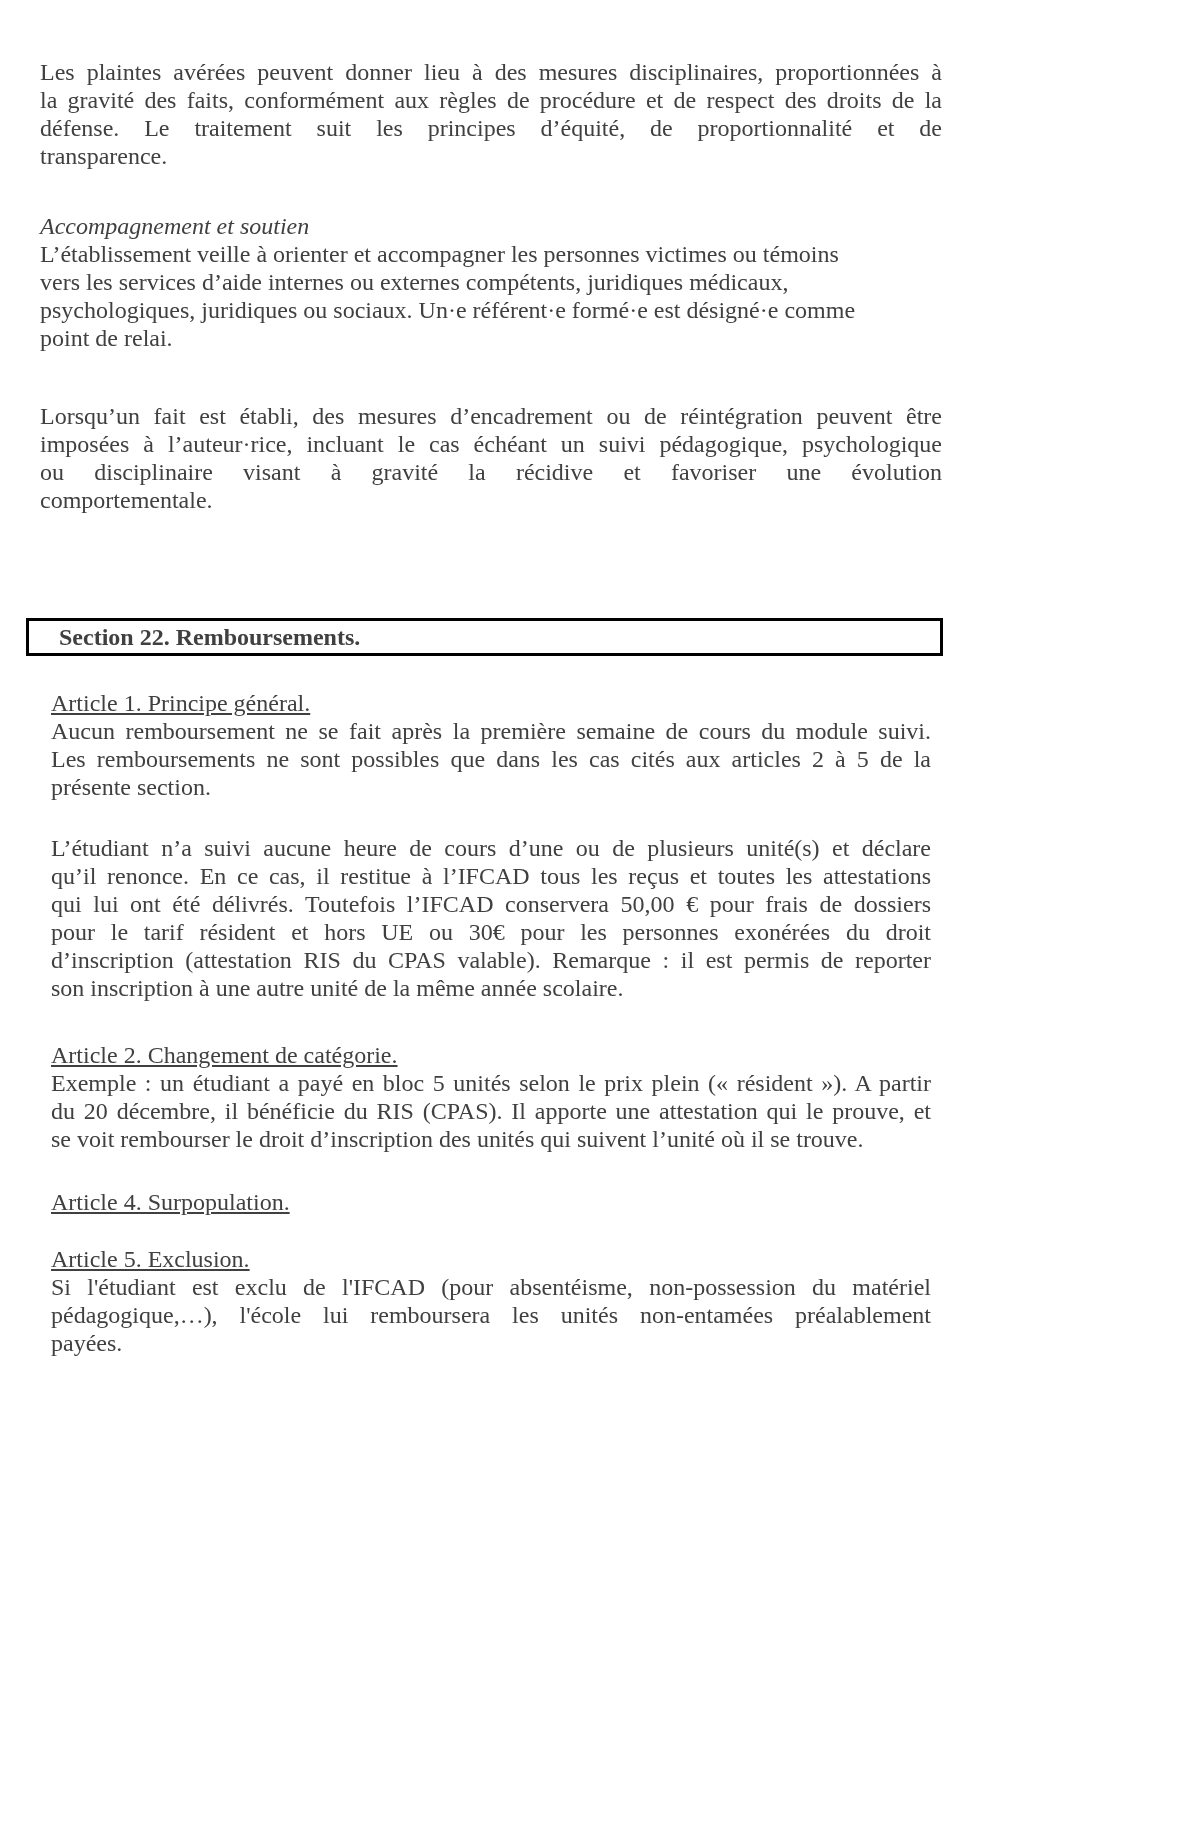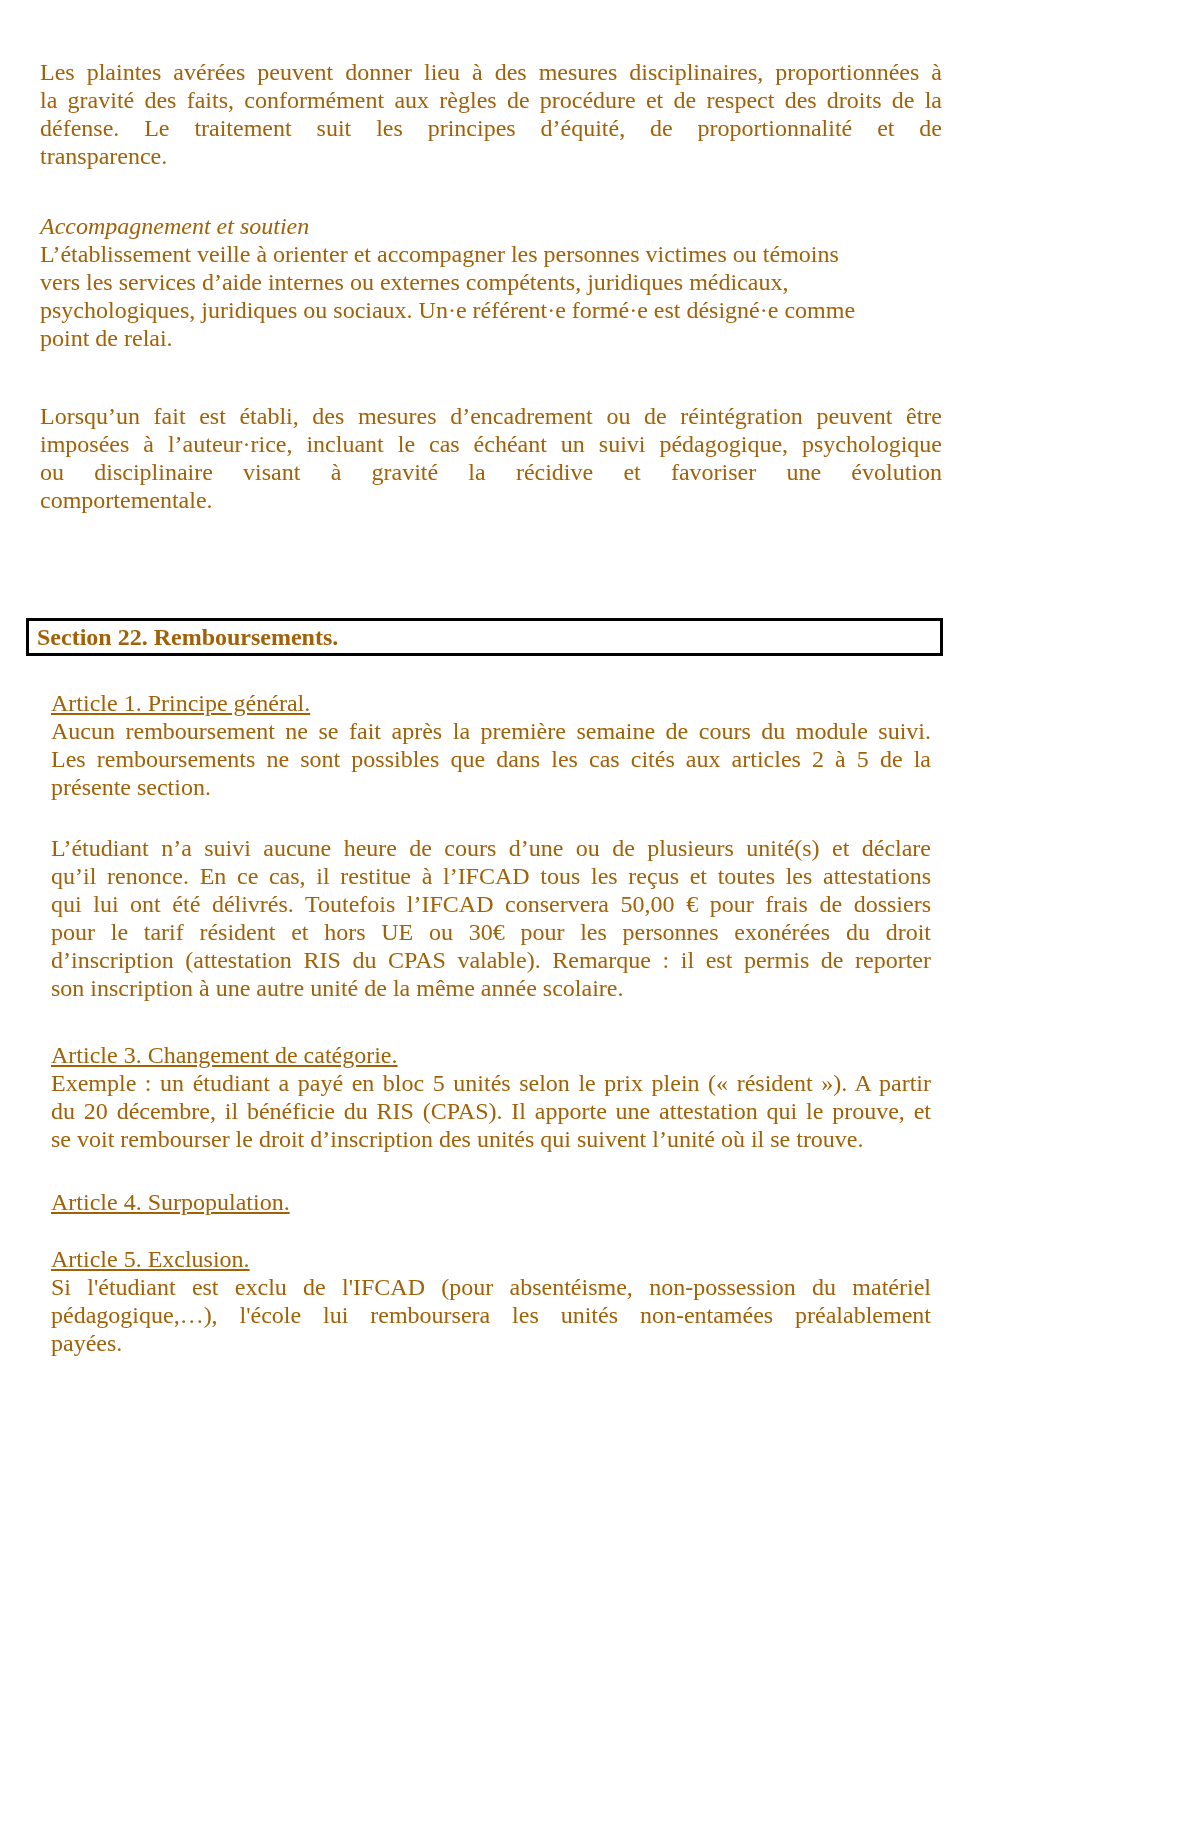--- a/index.html
+++ b/index.html
@@ -5,21 +5,21 @@
   html, body {
     margin: 0;
     padding: 0;
     background: #ffffff;
   }
   .page {
     position: relative;
     width: 1204px;
     height: 1618px;
     background: #ffffff;
-    color: #a16207;
+    color: #404040;
     font-family: "Liberation Serif", serif;
     font-size: 24px;
     line-height: 28px;
     overflow: hidden;
   }
   .content {
     padding: 58px 0 0 40px;
     width: 902px;
   }
   .para { margin: 0; }
@@ -32,21 +32,21 @@
     font-style: italic;
     margin-top: 42px;
   }
   .measures { margin-top: 50px; }
   .section-box {
     box-sizing: border-box;
     width: 917px;
     margin-left: -14px;
     margin-top: 104px;
     border: 3px solid #000000;
-    padding: 2px 0 2px 8px;
+    padding: 2px 0 2px 30px;
     font-weight: bold;
   }
   .article { margin: 11px; }
   .article-heading {
     text-decoration: underline;
   }
   .mt-a1 { margin-top: 33px; }
   .mt-a2 { margin-top: 33px; }
   .mt-a3 { margin-top: 39px; }
   .mt-a4 { margin-top: 35px; }
@@ -106,21 +106,21 @@
           <div class="line j">L’étudiant  n’a suivi aucune heure de cours d’une ou de plusieurs unité(s) et déclare</div>
           <div class="line j">qu’il renonce. En ce cas, il restitue à l’IFCAD tous les reçus et toutes les attestations</div>
           <div class="line j">qui lui ont été délivrés. Toutefois l’IFCAD conservera 50,00 € pour frais de dossiers</div>
           <div class="line j">pour le tarif résident et hors UE ou 30€ pour les personnes exonérées du droit</div>
           <div class="line j">d’inscription (attestation RIS du CPAS valable). Remarque : il est permis de reporter</div>
           <div class="line">son inscription à une autre unité de la même année scolaire.</div>
         </div>
     </div>
 
     <div class="article mt-a3">
-      <div class="article-heading">Article 3. Changement de catégorie.</div>
+      <div class="article-heading">Article 2. Changement de catégorie.</div>
       <div class="para justify">
           <div class="line j">Exemple : un étudiant a payé en bloc 5 unités selon le prix plein (« résident »). A partir</div>
           <div class="line j">du 20 décembre, il bénéficie du RIS (CPAS). Il apporte une attestation qui le prouve, et</div>
           <div class="line">se voit rembourser le droit d’inscription des unités qui suivent l’unité où il se trouve.</div>
         </div>
     </div>
 
     <div class="article mt-a4">
       <div class="article-heading">Article 4. Surpopulation.</div>
     </div>

